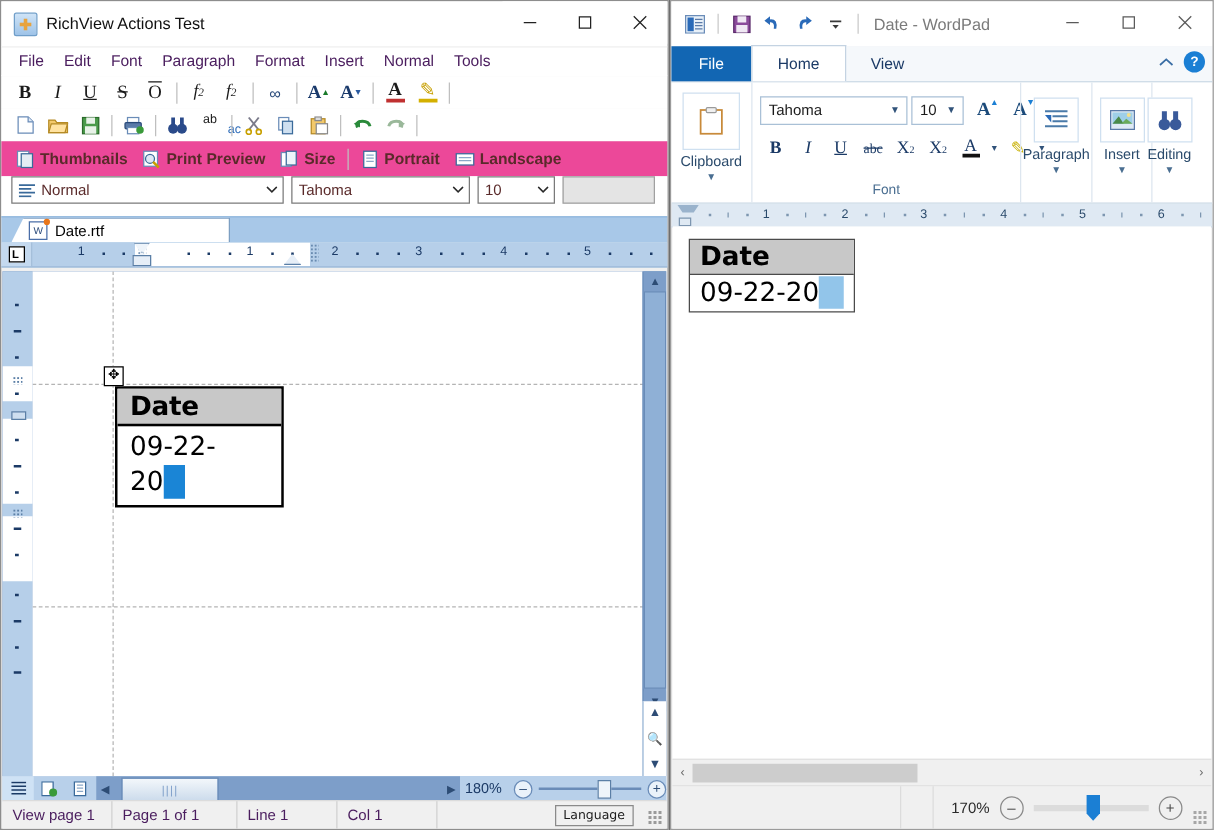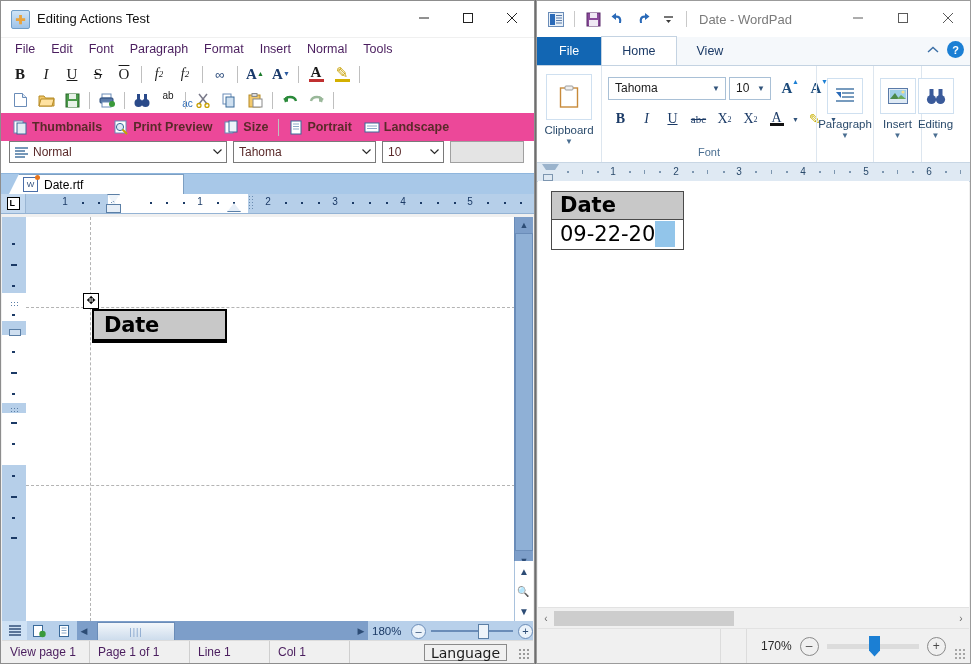--- a/index.html
+++ b/index.html
@@ -197,21 +197,21 @@
     position:absolute;left:1px;right:1px;bottom:0;height:22px;background:#f0f0f0;
     display:flex;align-items:center;border-top:1px solid #dcdcdc;
   }
   .st-cell{font-size:12px;color:#4a1d5e;padding:0 8px;height:22px;display:flex;align-items:center;
     border-right:1px solid #cfcfcf;box-sizing:border-box;}
   .st-cell.w1{width:88px;}
   .st-cell.w2{width:100px;}
   .st-cell.w3{width:80px;}
   .st-cell.w4{width:80px;}
   .st-lang{position:absolute;right:26px;top:3px;height:15px;padding:0 6px;
-    border:1px solid #8a8a8a;background:#f0f0f0;font-size:14px;
+    border:1px solid #8a8a8a;background:#f0f0f0;font-size:10px;
     display:flex;align-items:center;color:#1b1b1b;font-family:"DejaVu Sans",sans-serif;}
   .st-grip{position:absolute;right:3px;bottom:3px;width:12px;height:12px;
     background-image:radial-gradient(#9a9a9a 40%, transparent 41%);background-size:4px 4px;}
 
   
   .wp-win{
     position:absolute;left:536px;top:0;width:435px;height:664px;
     background:#f0f0f0;border:1px solid #9b9b9b;box-sizing:border-box;overflow:hidden;
   }
   .wp-titlebar{height:36px;background:#fff;position:relative;display:flex;align-items:center;}
@@ -298,21 +298,21 @@
 </style>
 </head>
 <body>
 
 <div class="root">
 
   <div class="rv-win">
 
     <div class="rv-titlebar">
       <div class="rv-appicon">✚</div>
-      <div class="rv-title">Editing Actions Test</div>
+      <div class="rv-title">RichView Actions Test</div>
       <div class="rv-winbtns">
         <div class="rv-wb">
           <svg width="12" height="12" viewBox="0 0 12 12">
               <line x1="1" y1="6" x2="11" y2="6" stroke="#222" stroke-width="1"></line>
             </svg>
         </div>
         <div class="rv-wb">
           <svg width="12" height="12" viewBox="0 0 12 12">
               <rect x="1.5" y="1.5" width="9" height="9" fill="none" stroke="#222" stroke-width="1"></rect>
             </svg>
@@ -590,20 +590,24 @@
 
       <div class="rv-page">
         <div class="margin-v" style="left:64px;"></div>
         <div class="margin-h" style="top:90px;"></div>
         <div class="margin-h" style="top:268px;"></div>
 
         <div class="tbl-handle">✥</div>
 
         <div class="doc-table">
           <div class="doc-th">Date</div>
+          <div class="doc-td">
+            <span>09-22-</span><br>
+            <span>20</span><span class="caret-box"></span>
+          </div>
         </div>
       </div>
 
       <div class="rv-vscroll">
         <div class="sb-arrow">▲</div>
         <div class="sb-thumb" style="top:16px;height:318px;"></div>
         <div class="sb-arrow" style="position:absolute;top:336px;">▼</div>
       </div>
       <div class="rv-vscroll-lower">
         <span>▲</span>

